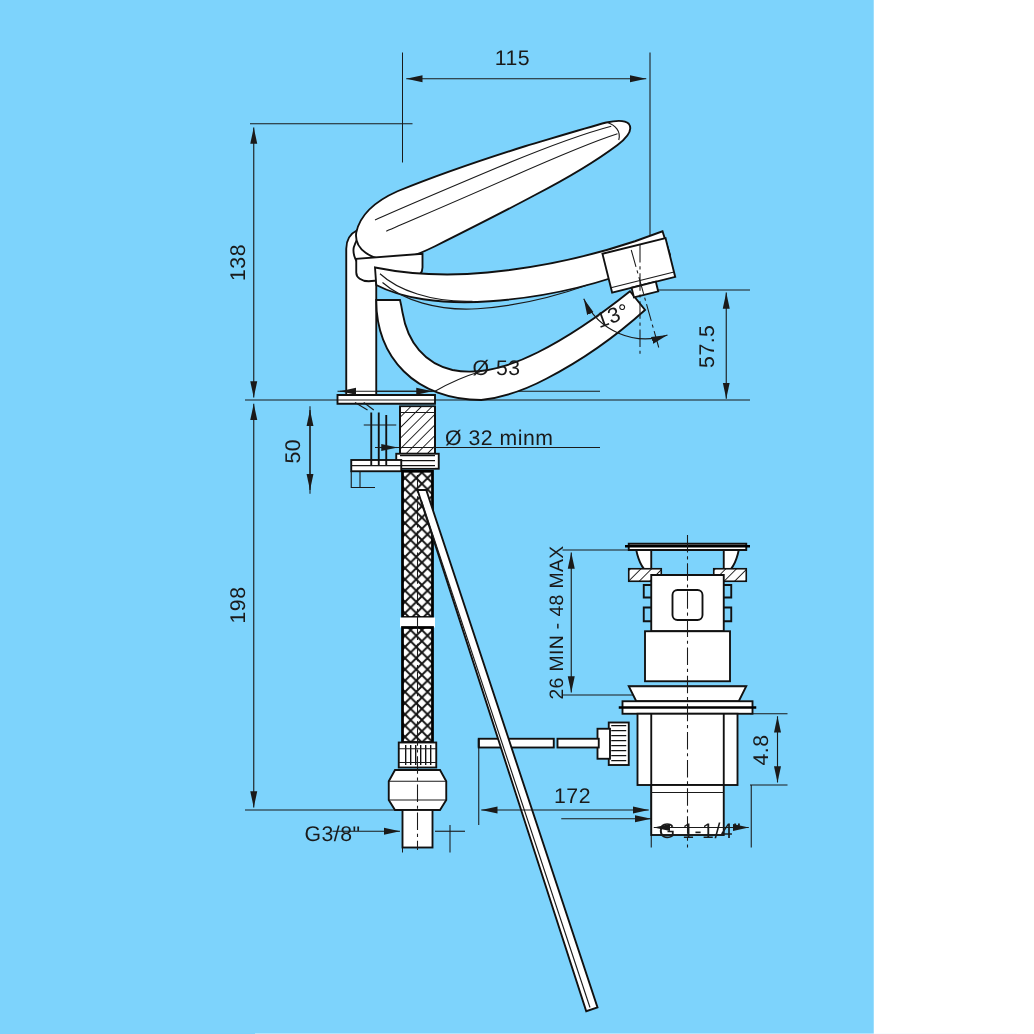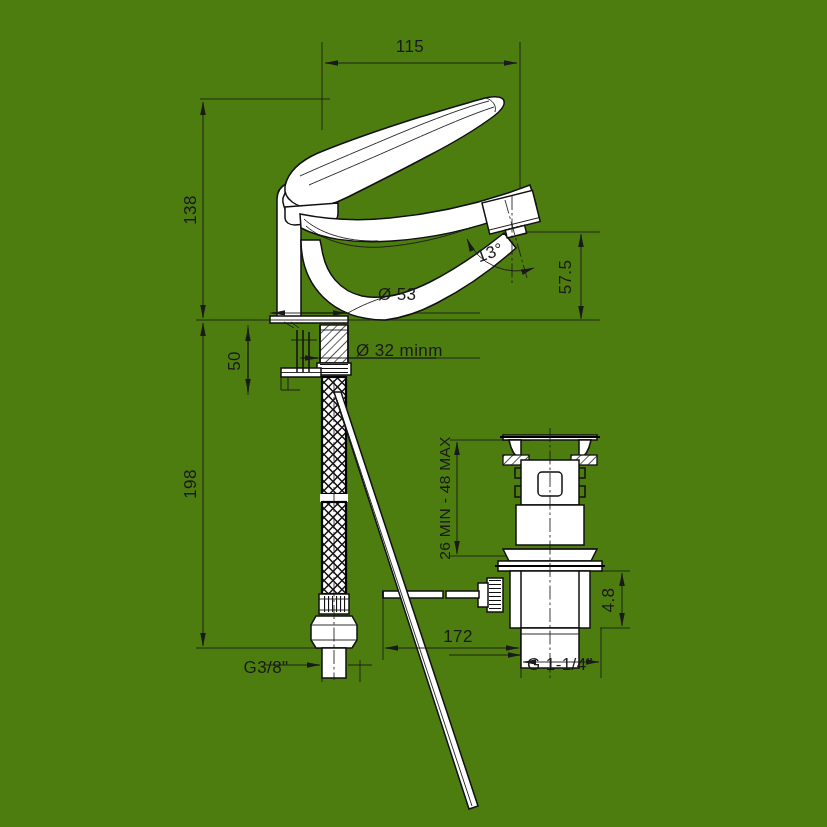--- a/index.html
+++ b/index.html
@@ -8,23 +8,23 @@
     background: #ffffff;
   }
   body {
     width: 827px;
     height: 827px;
     font-family: "Liberation Sans", sans-serif;
     overflow: hidden;
   }
   #drawing-root {
     position: relative;
-    width: 827px;
+    width: 699px;
     height: 827px;
-    background: #4d7c0f;
+    background: #7dd3fc;
   }
   svg#tech-drawing {
     display: block;
     width: 827px;
     height: 827px;
   }
   .dim-text {
     font-family: "Liberation Sans", sans-serif;
     font-size: 17px;
     fill: #1a1a1a;

